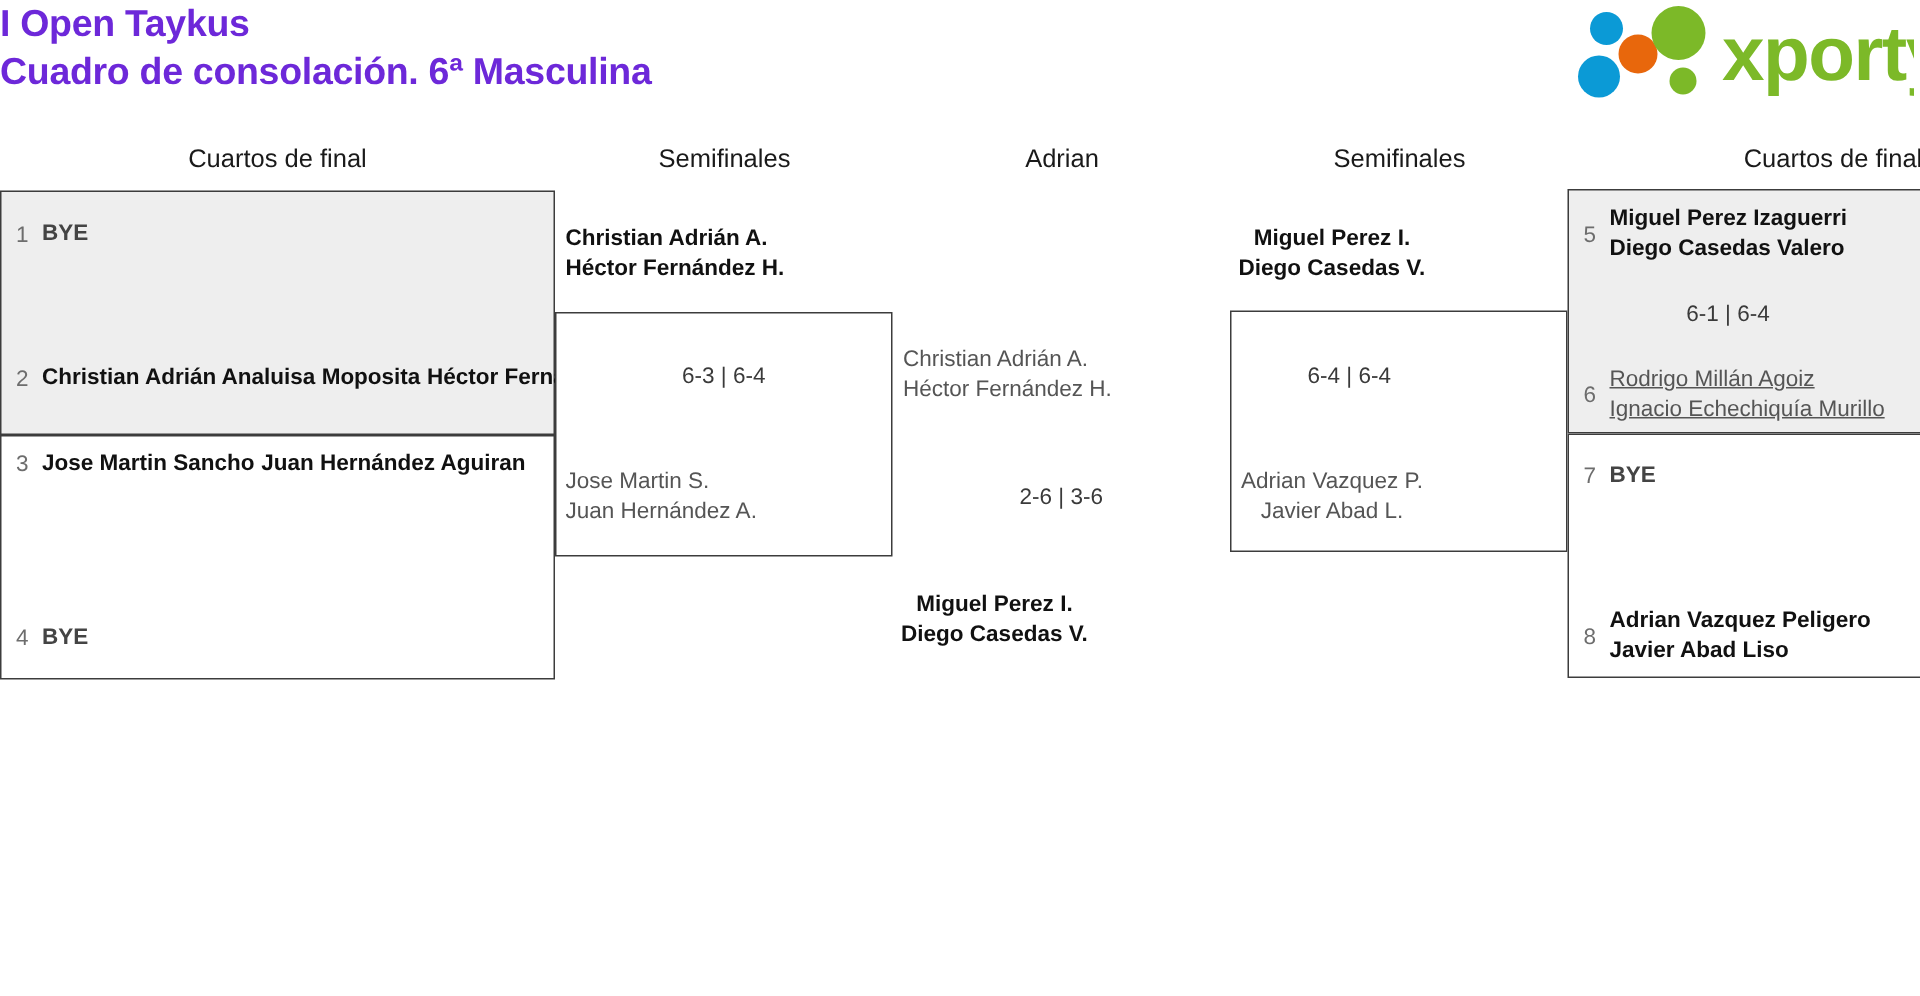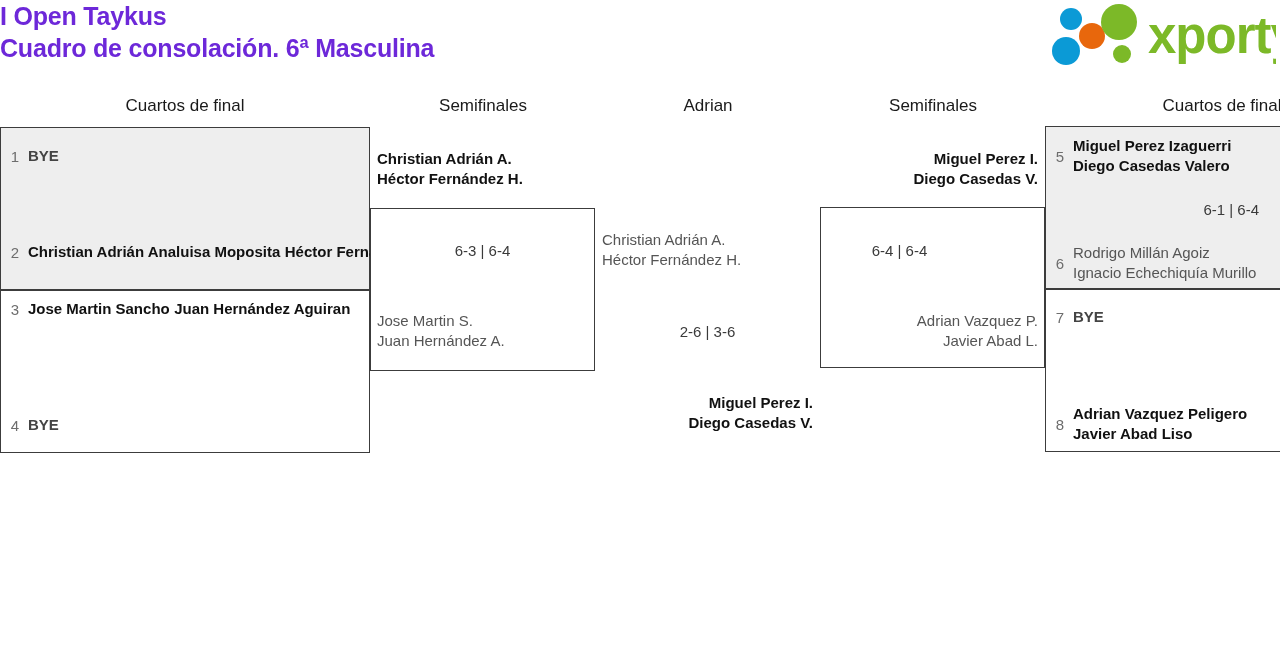--- a/index.html
+++ b/index.html
@@ -67,46 +67,47 @@
   .names { line-height: 20px; }
   .names .nm {
     font-size: 15px;
     font-weight: 700;
     color: #111111;
     white-space: nowrap;
   }
   .names.loser .nm {
     font-weight: 400;
     color: #555555;
+    text-decoration: underline;
   }
   .names.bye .nm {
     font-weight: 700;
     color: #444444;
   }
 
   
   .label {
     position: absolute;
     line-height: 20px;
     white-space: nowrap;
   }
   .label .nm { font-size: 15px; display: block; }
   .label.winner .nm { font-weight: 700; color: #111111; }
   .label.loser  .nm { font-weight: 400; color: #555555; }
-  .label.align-right { text-align: right; }
+  .label.align-right { text-align: center; }
 
   
   .score {
     position: absolute;
     font-size: 15px;
     color: #3a3a3a;
     white-space: nowrap;
   }
   .score.center { text-align: center; }
-  .score.right  { text-align: right; }
+  .score.right  { text-align: center; }
 </style>
 </head>
 <body>
 
 <div id="root">
 
   <div class="title-block">
     <div class="title-line">I Open Taykus</div>
     <div class="title-line">Cuadro de consolación. 6ª Masculina</div>
   </div>

